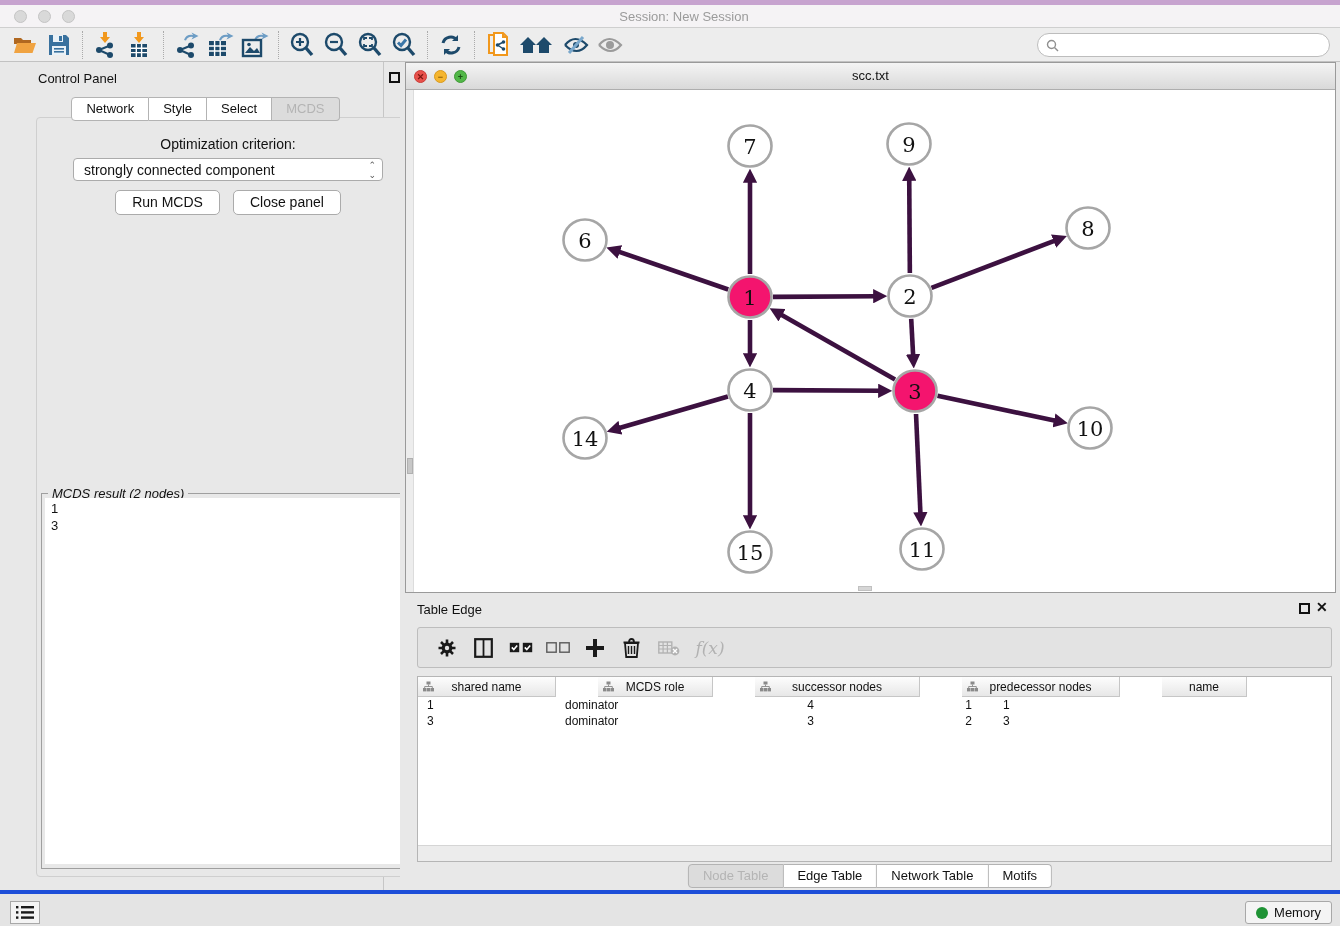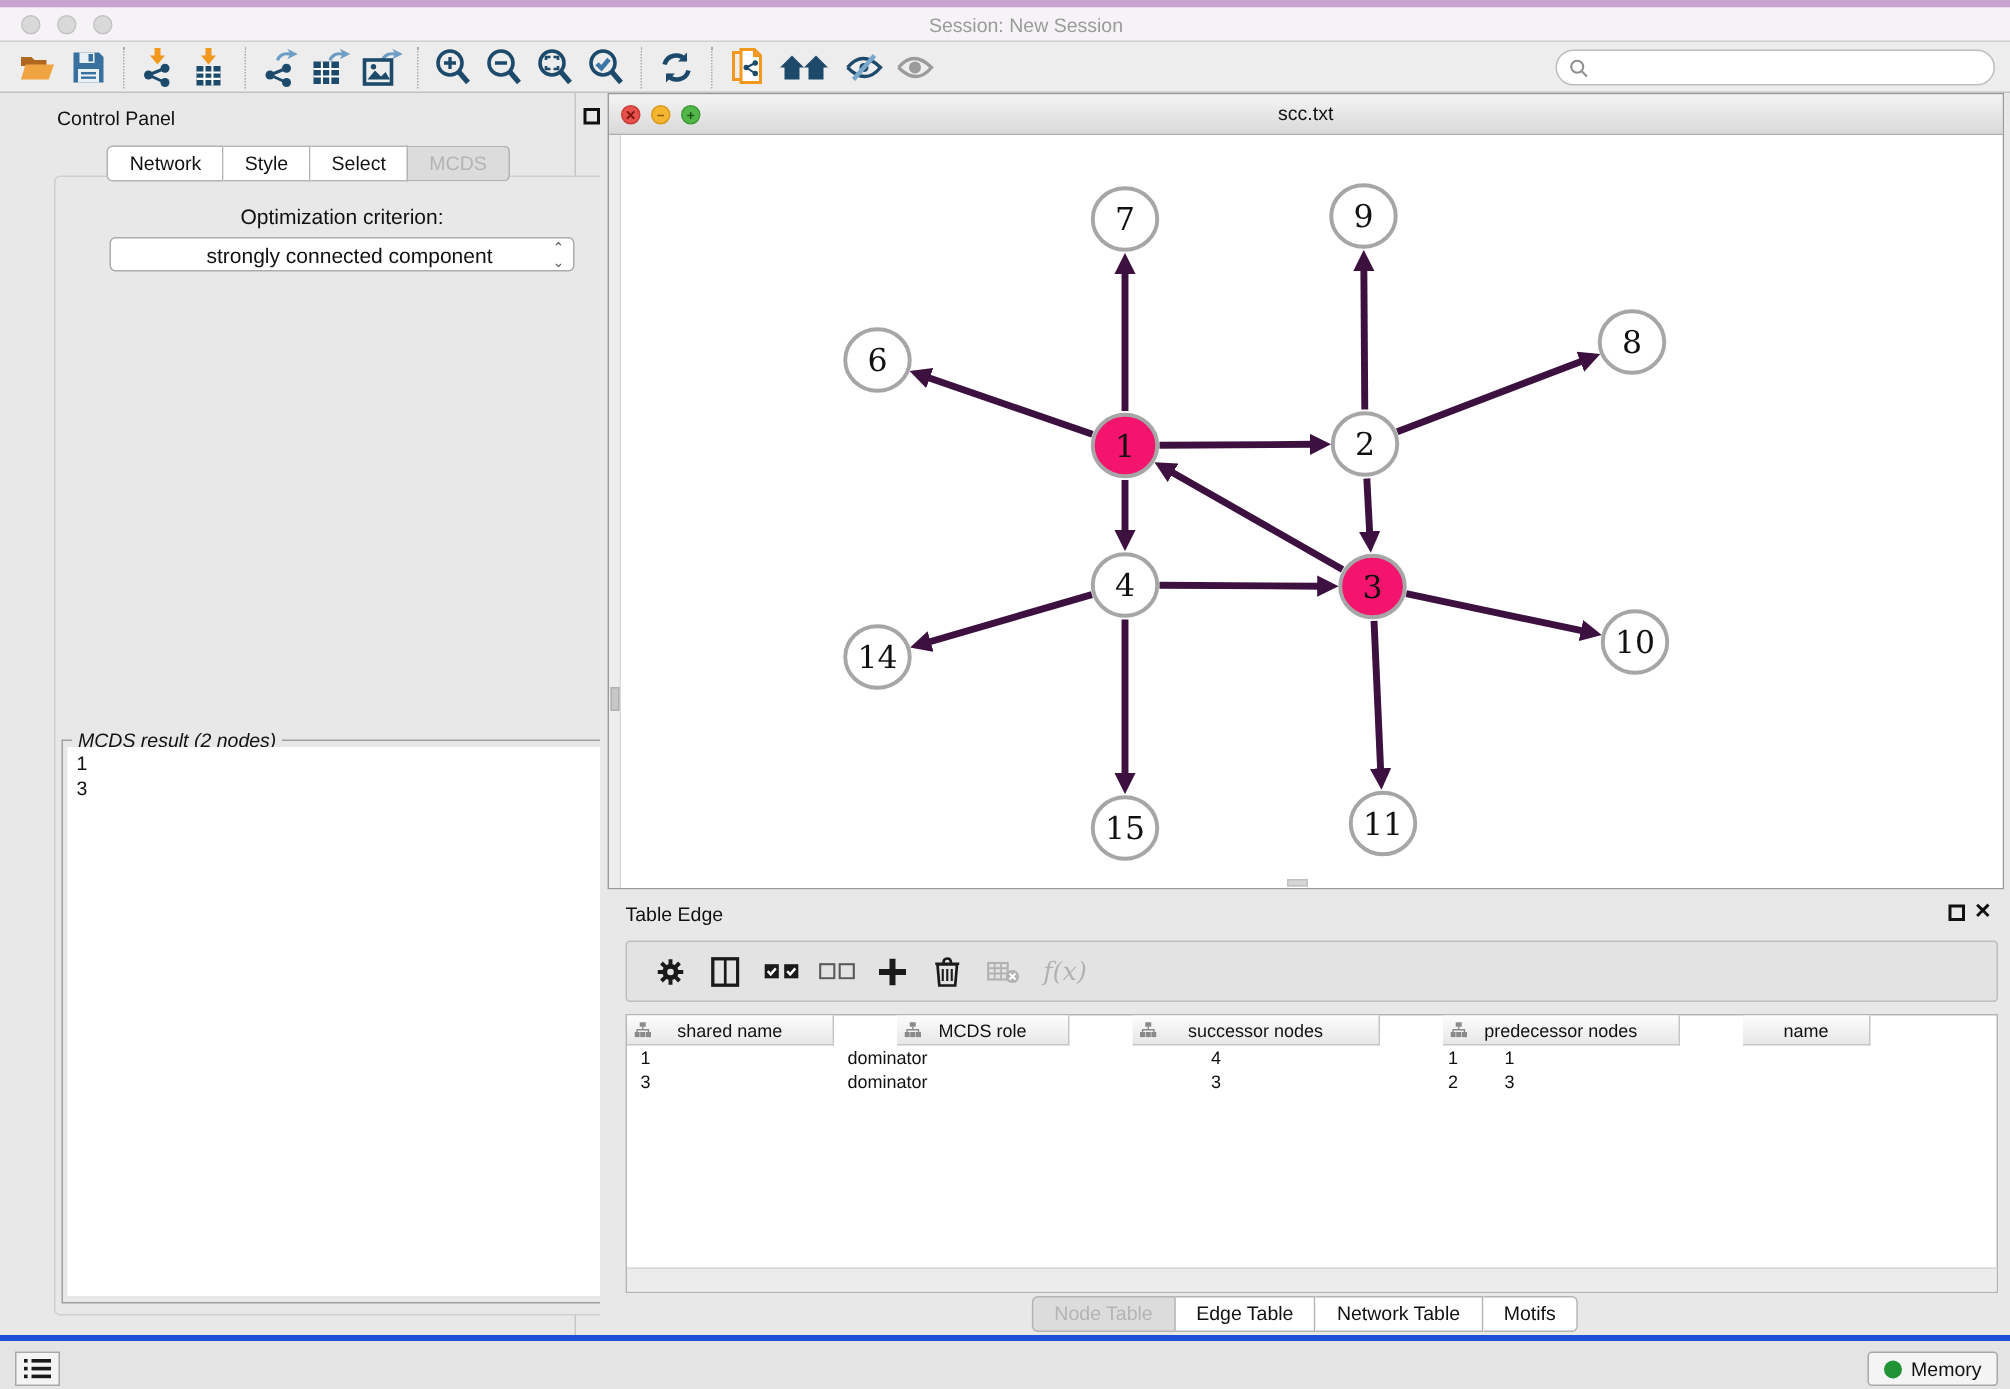--- a/index.html
+++ b/index.html
@@ -23,21 +23,21 @@
   .panel-header { position:absolute; left:10px; top:9px; font-size:13px; color:#111; }
   .float-btn { position:absolute; top:10px; width:11px; height:11px; border:2px solid #111; background:transparent; }
   .close-btn { position:absolute; top:7px; font-size:14px; font-weight:bold; color:#111; line-height:14px; }
   .cp-tabs { position:absolute; left:0; top:35px; width:100%; display:flex; justify-content:center; z-index:3; }
   .tabseg { border:1px solid #b3b3b3; border-left:none; background:#fff; color:#111; font-size:13px; padding:3px 14px 4px; cursor:default; }
   .tabseg:first-child { border-left:1px solid #b3b3b3; border-radius:4px 0 0 4px; }
   .tabseg:last-child { border-radius:0 4px 4px 0; }
   .tabseg.sel { background:#dcdcdc; color:#b4b4b4; }
   .cp-body { position:absolute; left:8px; top:55px; width:384px; height:760px; background:#e8e8e8; border:1px solid #cfcfcf; border-radius:4px; }
   .opt-label { position:absolute; left:0; top:18px; width:100%; text-align:center; font-size:14px; color:#111; }
-  .opt-select { position:absolute; left:36px; top:40px; width:310px; height:23px; background:#fff; border:1px solid #ababab; border-radius:4px; font-size:14px; color:#111; display:flex; align-items:center; padding-left:10px;justify-content:center; }
+  .opt-select { position:absolute; left:36px; top:40px; width:310px; height:23px; background:#fff; border:1px solid #ababab; border-radius:4px; font-size:14px; color:#111; display:flex; align-items:center; padding-left:10px; }
   .sel-arrows { position:absolute; right:6px; top:1px; font-size:9px; color:#555; line-height:10px; text-align:center; }
   .cp-buttons { position:absolute; left:0; top:72px; width:100%; display:flex; justify-content:center; gap:13px; }
   .push-btn { background:#fff; border:1px solid #ababab; border-radius:5px; font-size:14px; color:#111; padding:3px 16px 4px; font-family:"Liberation Sans",sans-serif; }
   .result-group { position:absolute; left:4px; top:375px; width:374px; height:376px; border:1px solid #9f9f9f; }
   .result-legend { position:absolute; left:6px; top:-8px; background:#e8e8e8; padding:0 4px; font-size:13px; color:#111;font-style:italic; }
   .result-text { position:absolute; left:3px; top:4px; width:366px; height:366px; background:#fff; font-size:13px; color:#111; padding:2px 0 0 6px; line-height:17px; white-space:pre; }
   .result-scroll { position:absolute; right:0; top:0; width:10px; height:100%; background:#f1f1f1; border-left:1px solid #e0e0e0; }
 
   
   .net-sash { position:absolute; left:400px; top:62px; width:9px; height:531px; background:#e8e8e8; }
@@ -235,20 +235,24 @@
       <div class="tabseg">Network</div>
       <div class="tabseg">Style</div>
       <div class="tabseg">Select</div>
       <div class="tabseg sel">MCDS</div>
     </div>
   <div class="cp-body">
     <div class="opt-label">Optimization criterion:</div>
     <div class="opt-select">
       <span>strongly connected component</span>
       <span class="sel-arrows">⌃<br>⌄</span>
+    </div>
+    <div class="cp-buttons">
+      <button class="push-btn">Run MCDS</button>
+      <button class="push-btn">Close panel</button>
     </div>
     <div class="result-group">
       <div class="result-legend">MCDS result (2 nodes)</div>
       <div class="result-text"><span id="result-lines">1
 3</span>
         <div class="result-scroll"></div>
       </div>
     </div>
   </div>
 </div>

